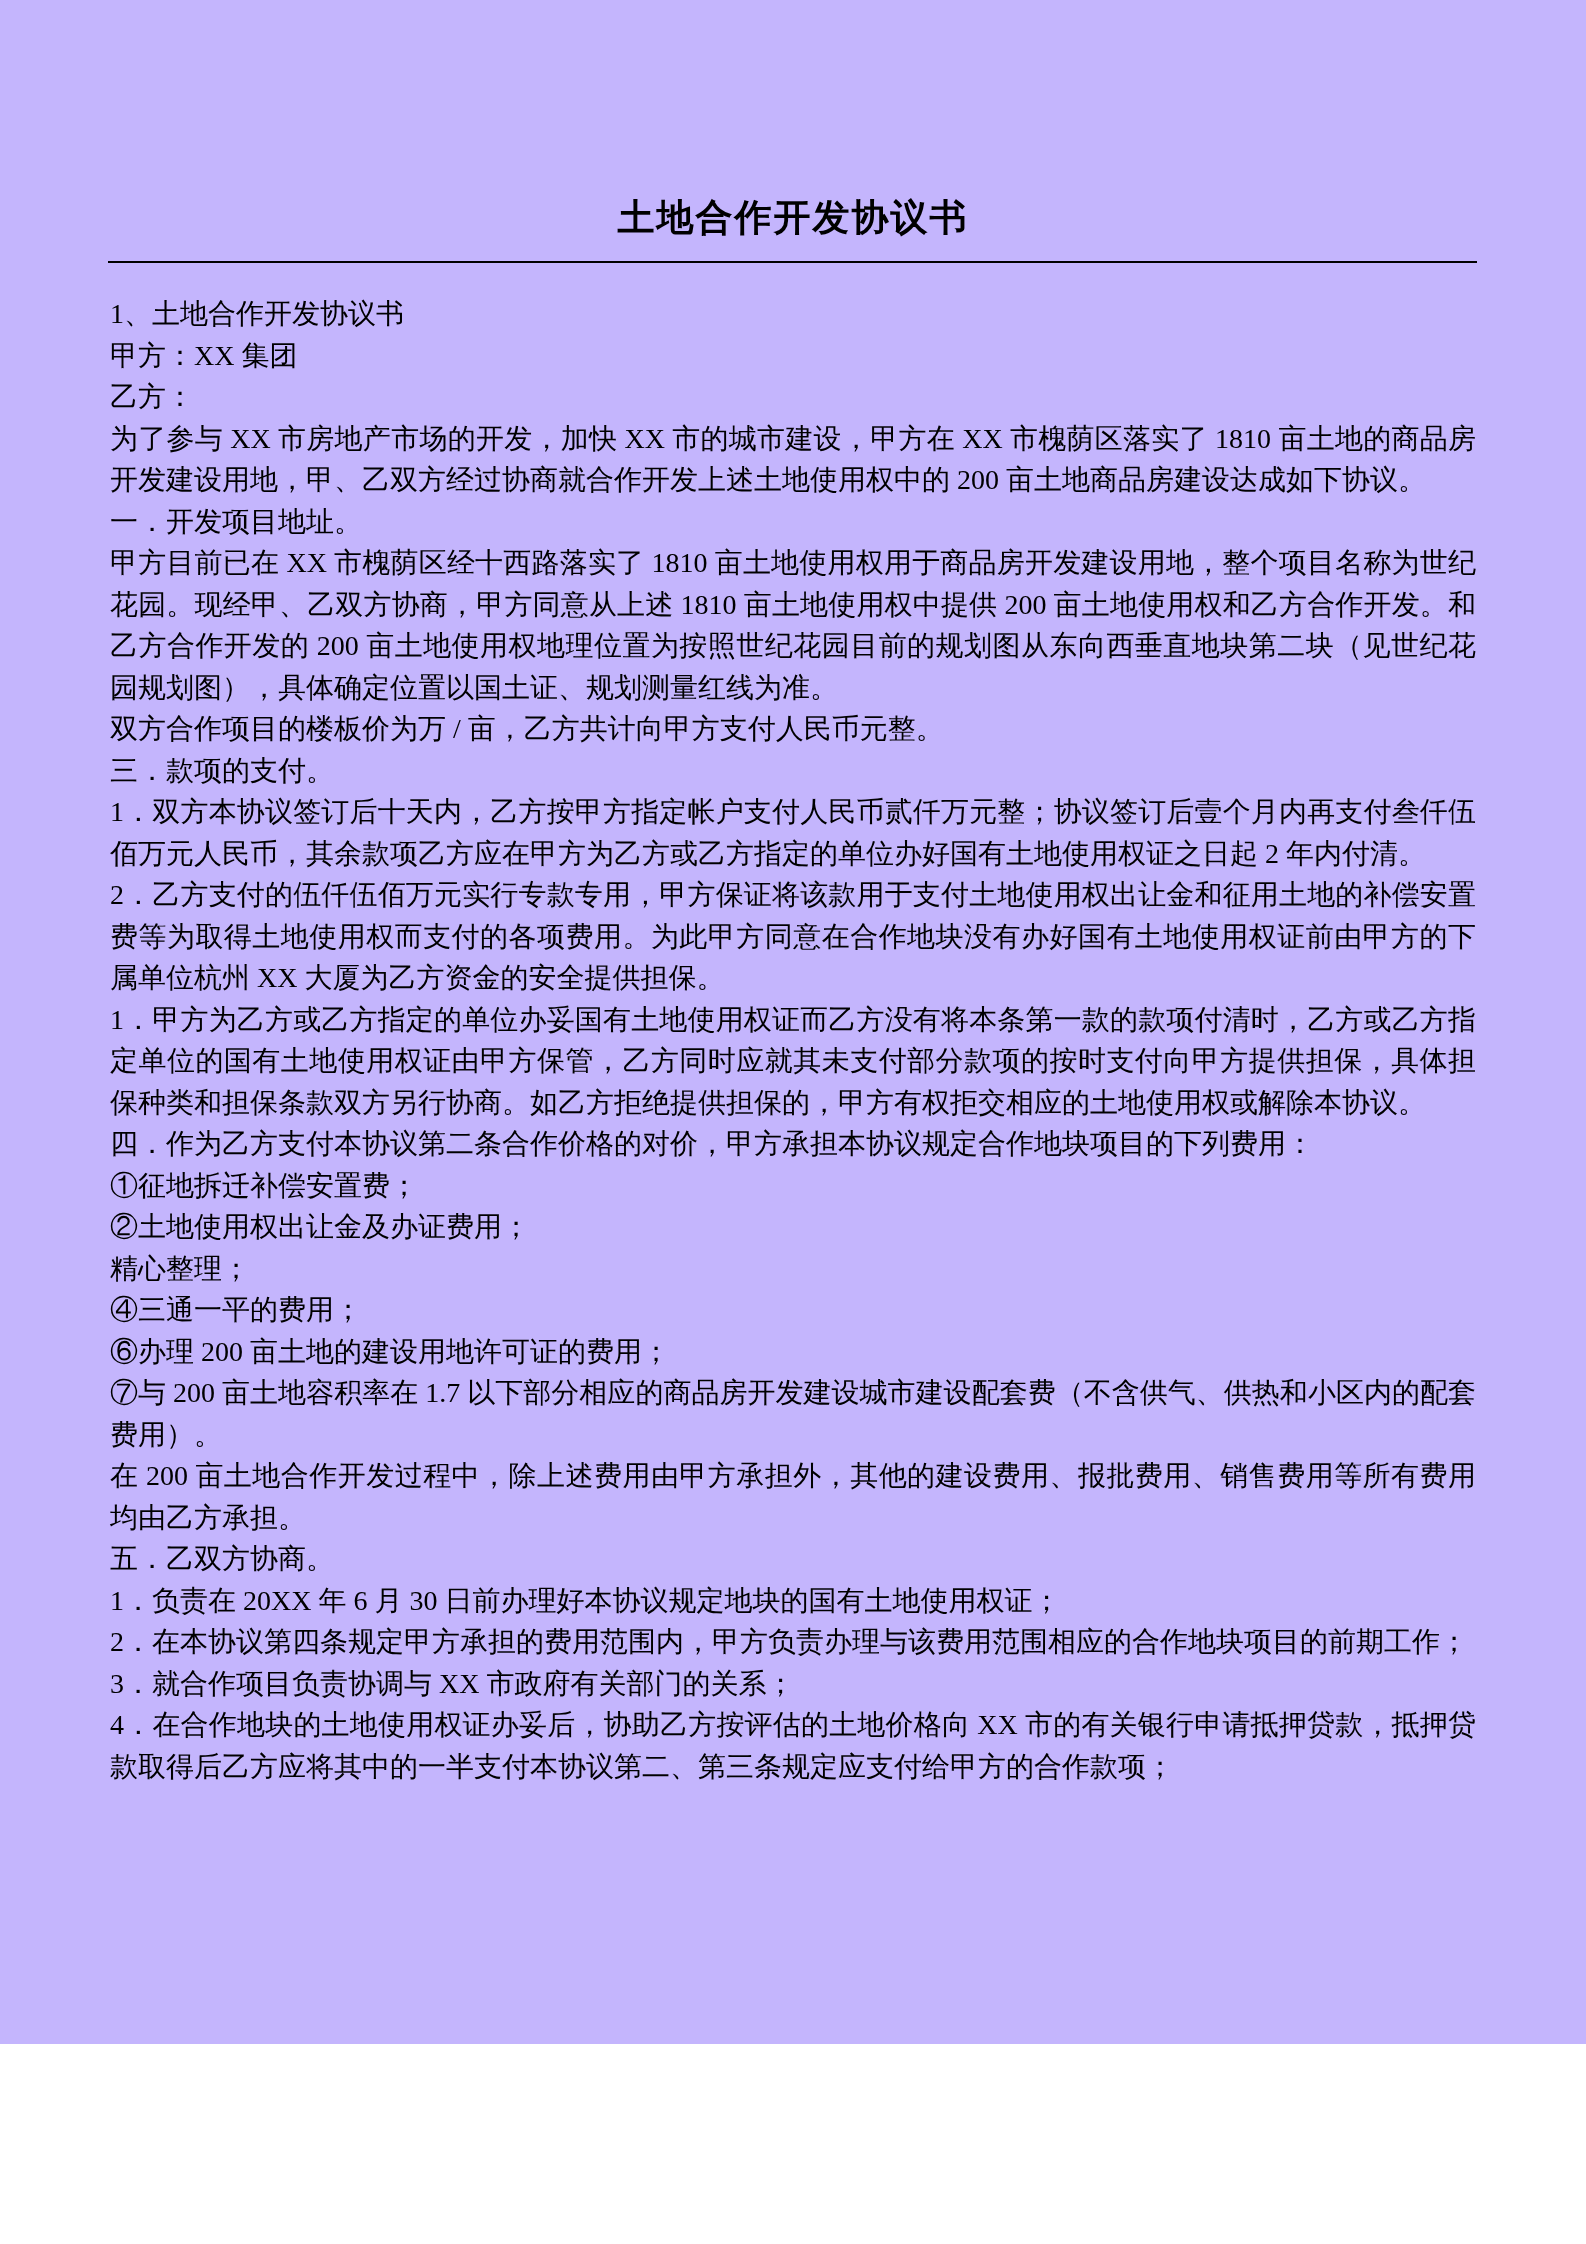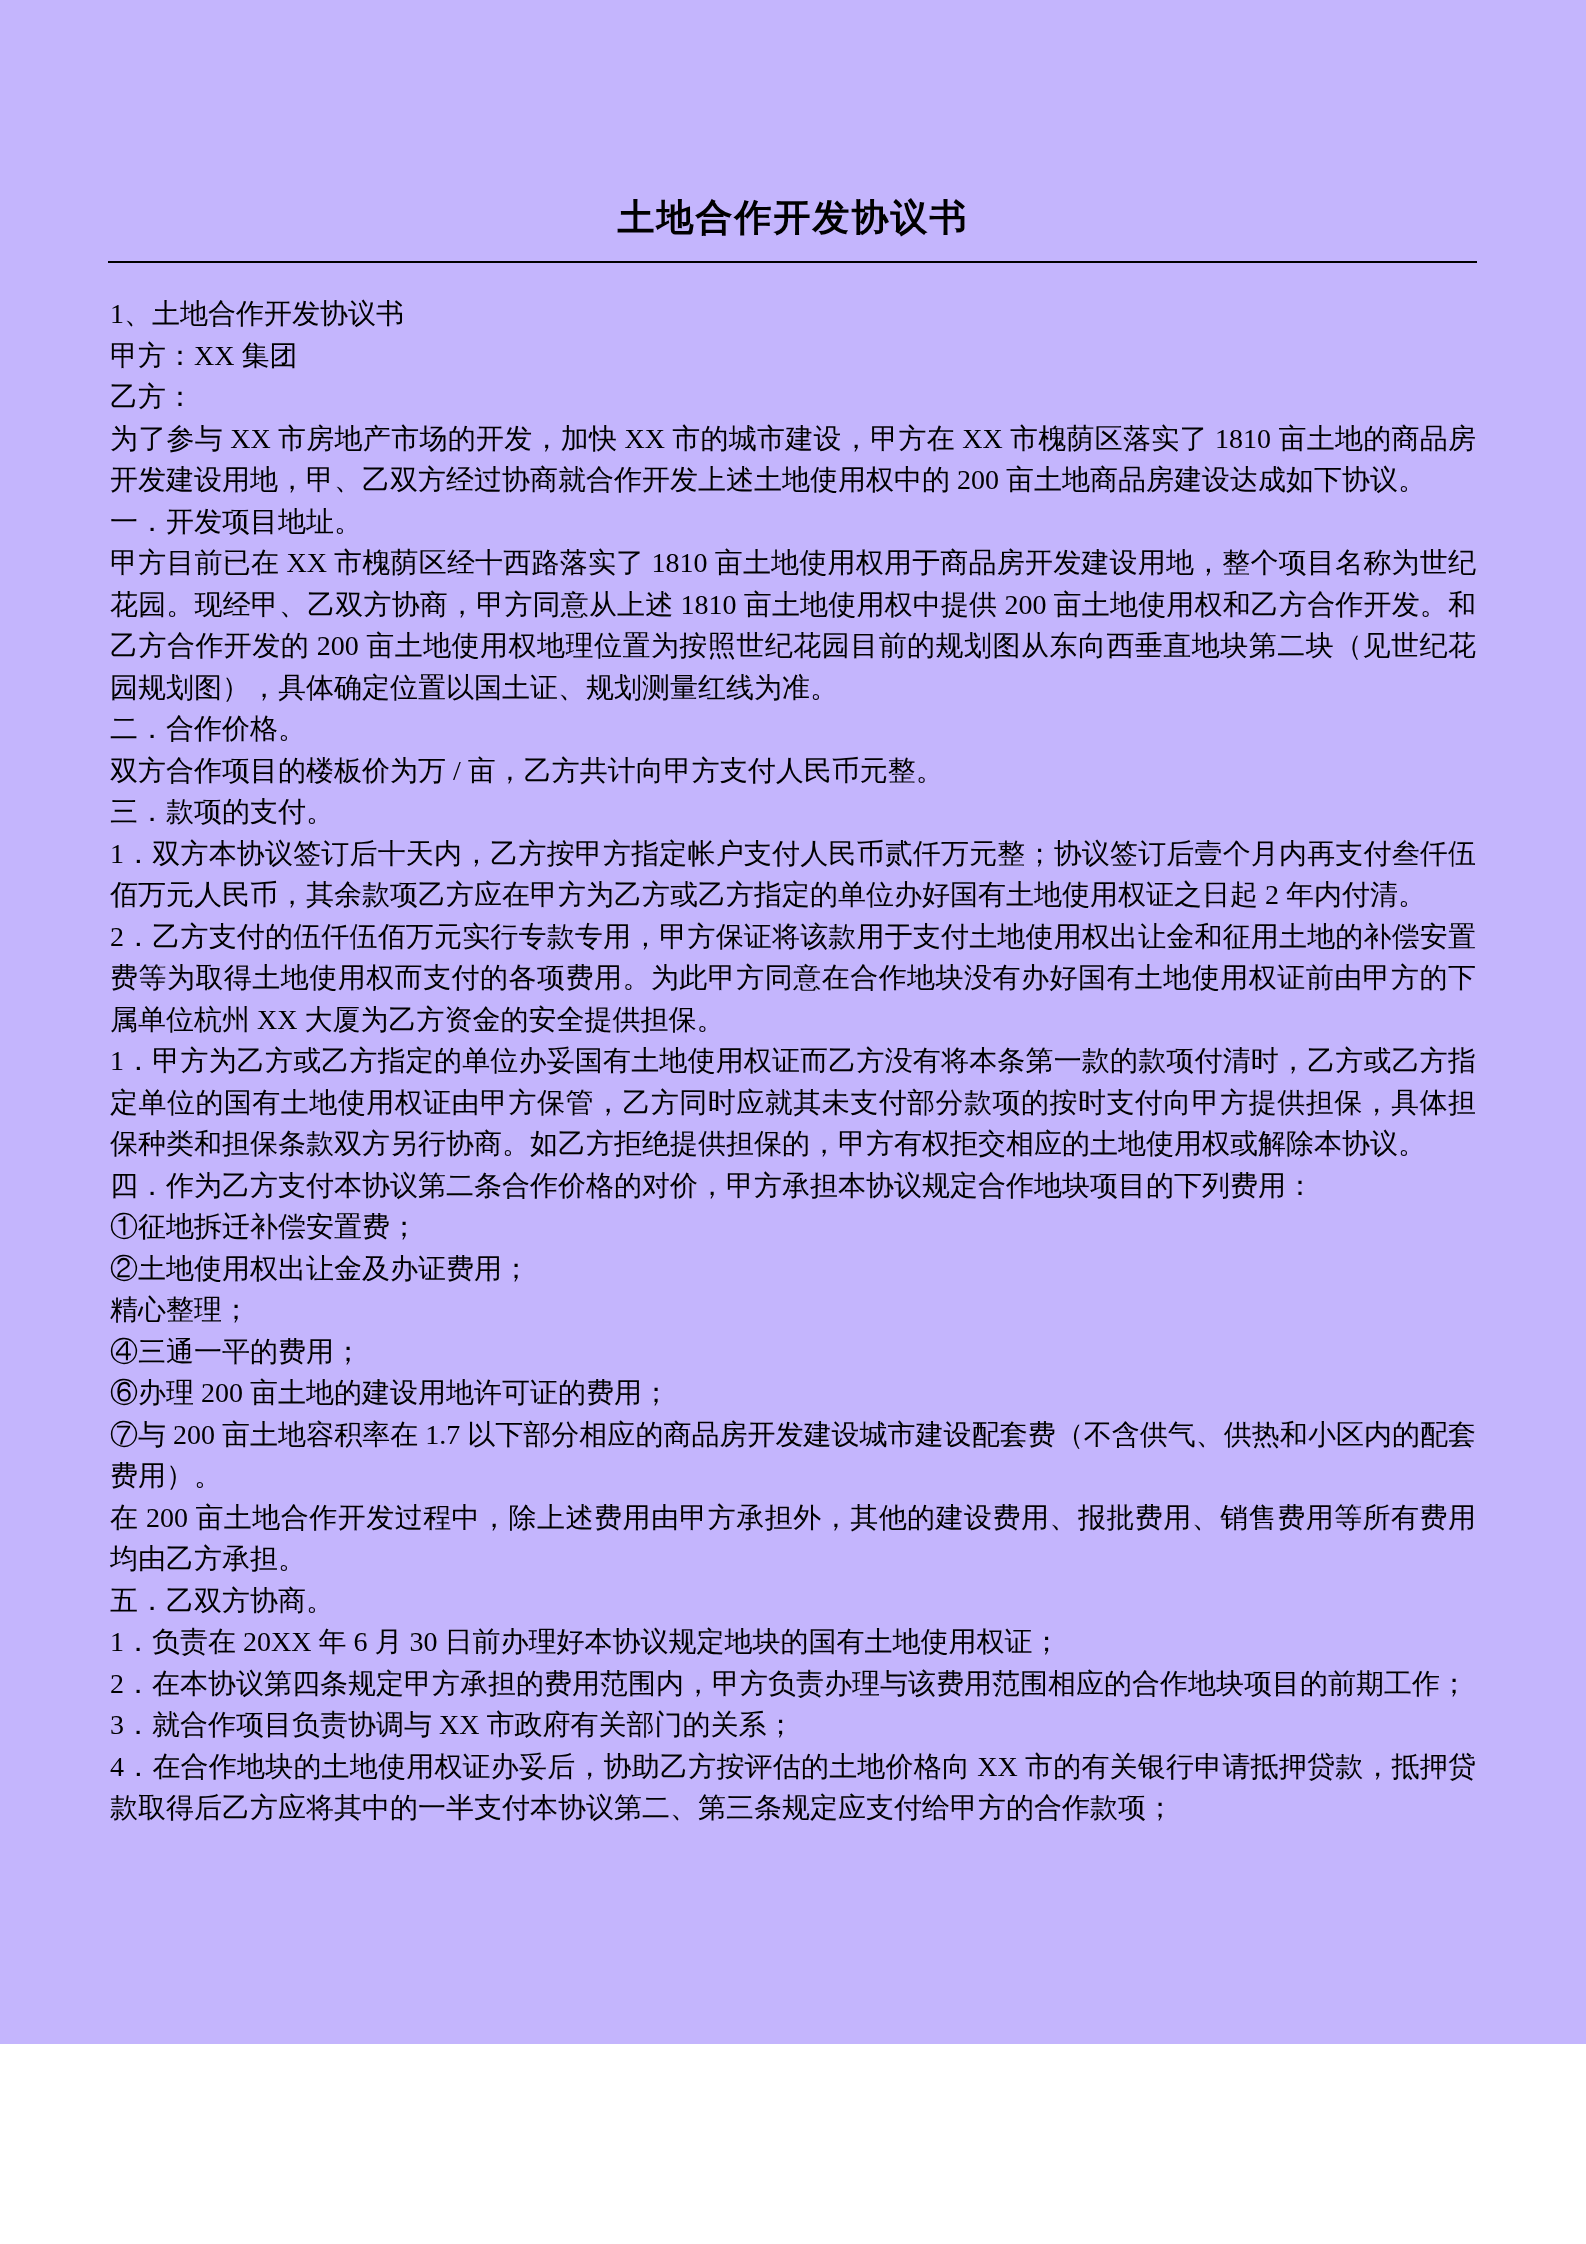--- a/index.html
+++ b/index.html
@@ -68,21 +68,20 @@
 
   <div class="title-rule"></div>
 
   <div class="doc-body">
       <p class="para">1、土地合作开发协议书</p>
       <p class="para">甲方：XX 集团</p>
       <p class="para">乙方：</p>
       <p class="para">为了参与 XX 市房地产市场的开发，加快 XX 市的城市建设，甲方在 XX 市槐荫区落实了 1810 亩土地的商品房开发建设用地，甲、乙双方经过协商就合作开发上述土地使用权中的 200 亩土地商品房建设达成如下协议。</p>
       <p class="para">一．开发项目地址。</p>
       <p class="para">甲方目前已在 XX 市槐荫区经十西路落实了 1810 亩土地使用权用于商品房开发建设用地，整个项目名称为世纪花园。现经甲、乙双方协商，甲方同意从上述 1810 亩土地使用权中提供 200 亩土地使用权和乙方合作开发。和乙方合作开发的 200 亩土地使用权地理位置为按照世纪花园目前的规划图从东向西垂直地块第二块（见世纪花园规划图），具体确定位置以国土证、规划测量红线为准。</p>
-      <p class="para">二．合作价格。</p>
       <p class="para">双方合作项目的楼板价为万 / 亩，乙方共计向甲方支付人民币元整。</p>
       <p class="para">三．款项的支付。</p>
       <p class="para">1．双方本协议签订后十天内，乙方按甲方指定帐户支付人民币贰仟万元整；协议签订后壹个月内再支付叁仟伍佰万元人民币，其余款项乙方应在甲方为乙方或乙方指定的单位办好国有土地使用权证之日起 2 年内付清。</p>
       <p class="para">2．乙方支付的伍仟伍佰万元实行专款专用，甲方保证将该款用于支付土地使用权出让金和征用土地的补偿安置费等为取得土地使用权而支付的各项费用。为此甲方同意在合作地块没有办好国有土地使用权证前由甲方的下属单位杭州 XX 大厦为乙方资金的安全提供担保。</p>
       <p class="para">1．甲方为乙方或乙方指定的单位办妥国有土地使用权证而乙方没有将本条第一款的款项付清时，乙方或乙方指定单位的国有土地使用权证由甲方保管，乙方同时应就其未支付部分款项的按时支付向甲方提供担保，具体担保种类和担保条款双方另行协商。如乙方拒绝提供担保的，甲方有权拒交相应的土地使用权或解除本协议。</p>
       <p class="para">四．作为乙方支付本协议第二条合作价格的对价，甲方承担本协议规定合作地块项目的下列费用：</p>
       <p class="para">①征地拆迁补偿安置费；</p>
       <p class="para">②土地使用权出让金及办证费用；</p>
       <p class="para">精心整理；</p>
       <p class="para">④三通一平的费用；</p>

